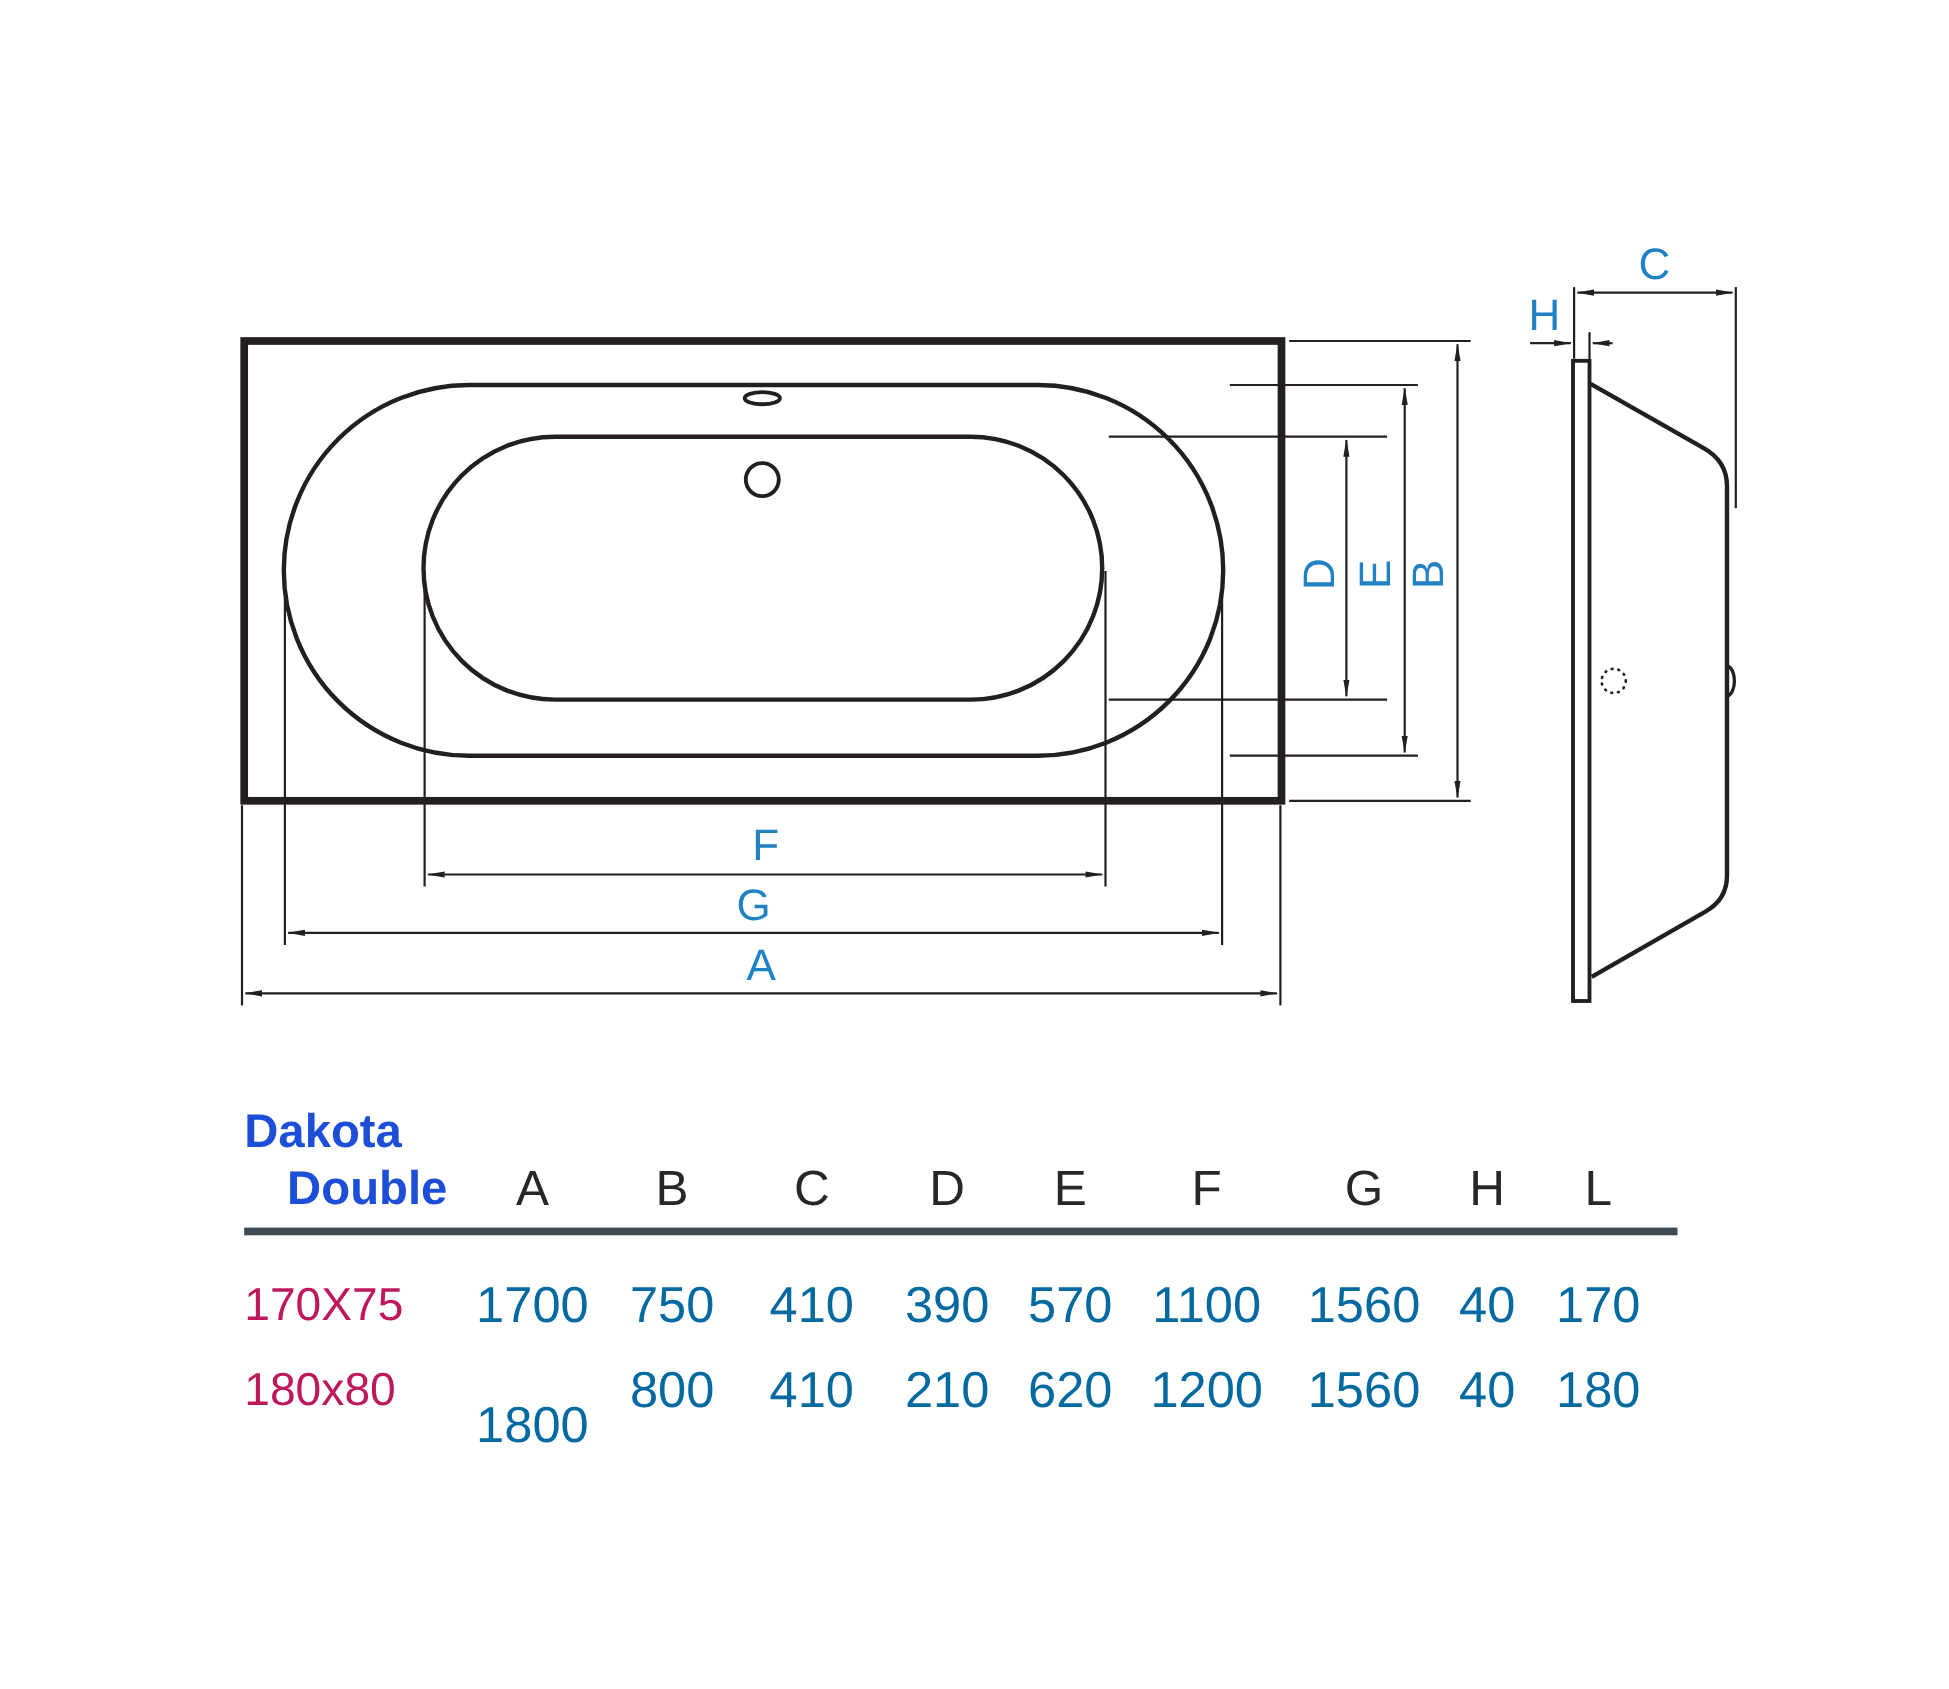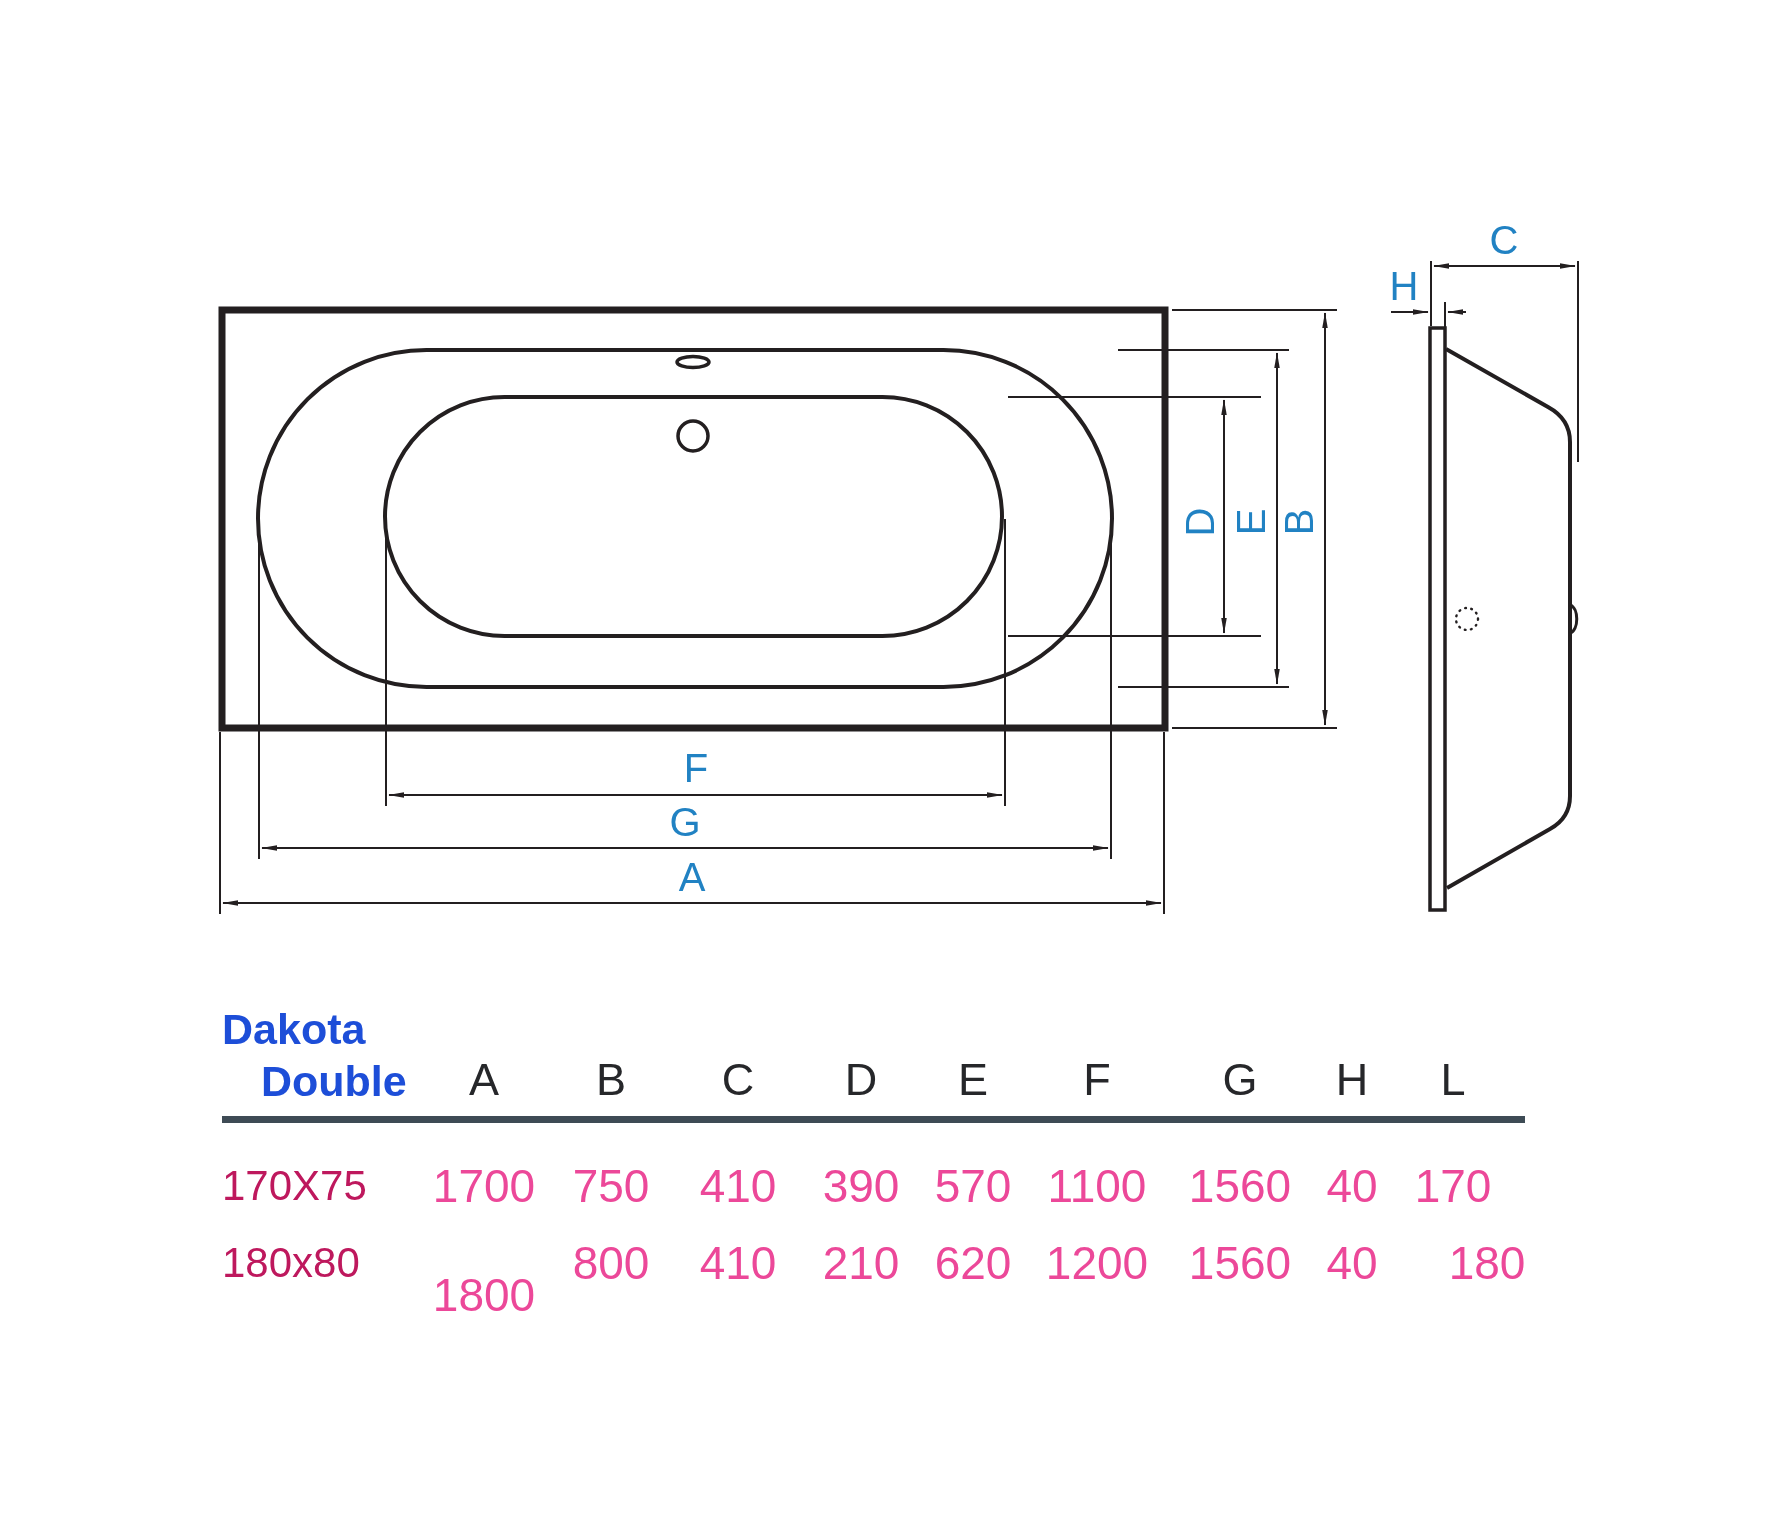--- a/index.html
+++ b/index.html
@@ -1,21 +1,21 @@
 <!DOCTYPE html>
 <html><head>
 <meta charset="utf-8">
 <style>
   html,body{margin:0;padding:0;background:#ffffff;}
   body{width:1772px;height:1535px;position:relative;font-family:"Liberation Sans",sans-serif;}
   .stage{position:absolute;left:0;top:0;width:1772px;height:1535px;background:#fff;overflow:hidden;}
   svg{position:absolute;left:0;top:0;}
   svg text{font-family:"Liberation Sans",sans-serif;font-size:40px;fill:#2182c3;}
   .tbl span{position:absolute;white-space:nowrap;}
-  .cell{transform:translate(-50%,-50%);font-size:46px;color:#ec4899;}
+  .cell{transform:translate(-50%,-50%);font-size:46px;color:#0369a1;}
   .colhead{transform:translate(-50%,-50%);font-size:45px;color:#26272a;}
   .rowlabel{transform:translateY(-50%);font-size:42px;color:#be185d;}
   .title{transform:translateY(-50%);font-size:43px;font-weight:bold;color:#1d4ed8;}
   .rule{position:absolute;background:#3e4b55;}
 </style>
 </head>
 <body>
 
 <div class="stage">
 
@@ -123,16 +123,16 @@
 
     <span class="rowlabel" style="left:222px;top:1263px;">180x80</span>
     <span class="cell" style="left:484px;top:1263px;margin-top:32px;">1800</span>
     <span class="cell" style="left:611px;top:1263px;">800</span>
     <span class="cell" style="left:738px;top:1263px;">410</span>
     <span class="cell" style="left:861px;top:1263px;">210</span>
     <span class="cell" style="left:973px;top:1263px;">620</span>
     <span class="cell" style="left:1097px;top:1263px;">1200</span>
     <span class="cell" style="left:1240px;top:1263px;">1560</span>
     <span class="cell" style="left:1352px;top:1263px;">40</span>
-    <span class="cell" style="left:1487px;top:1263px;">180</span>
+    <span class="cell" style="left:1453px;top:1263px;">180</span>
   </div>
 
 </div>
 
 </body></html>

